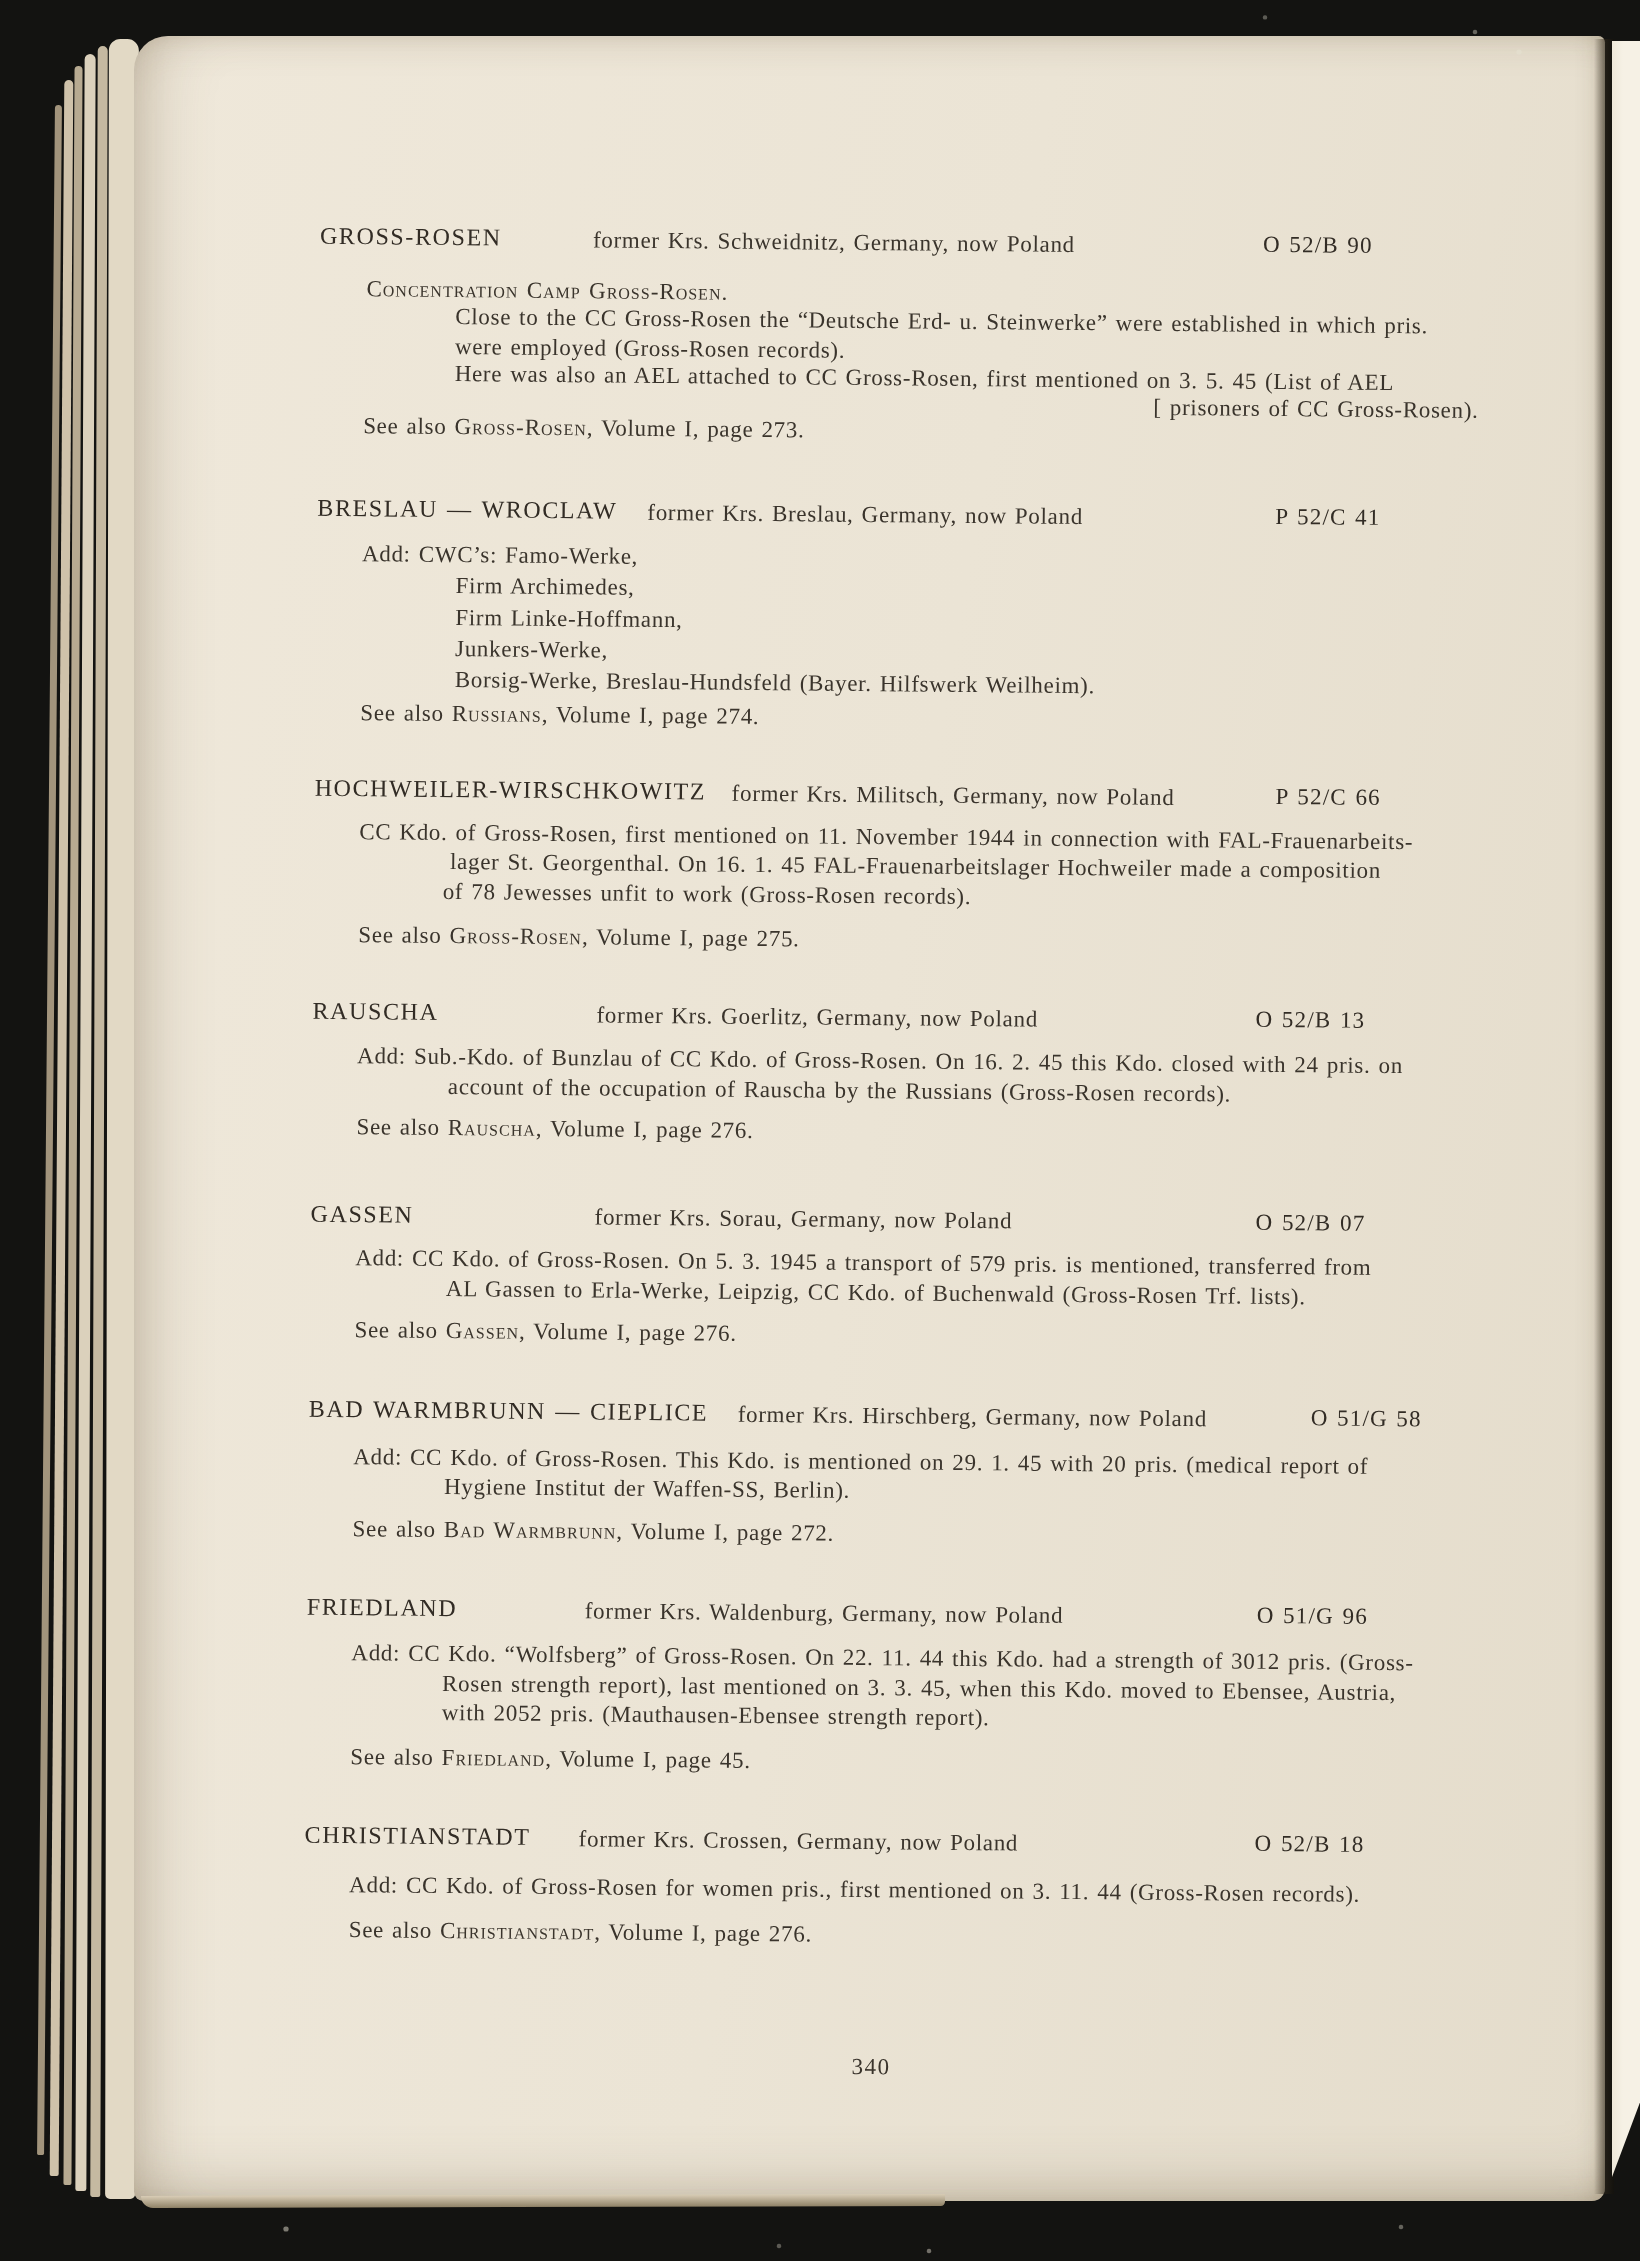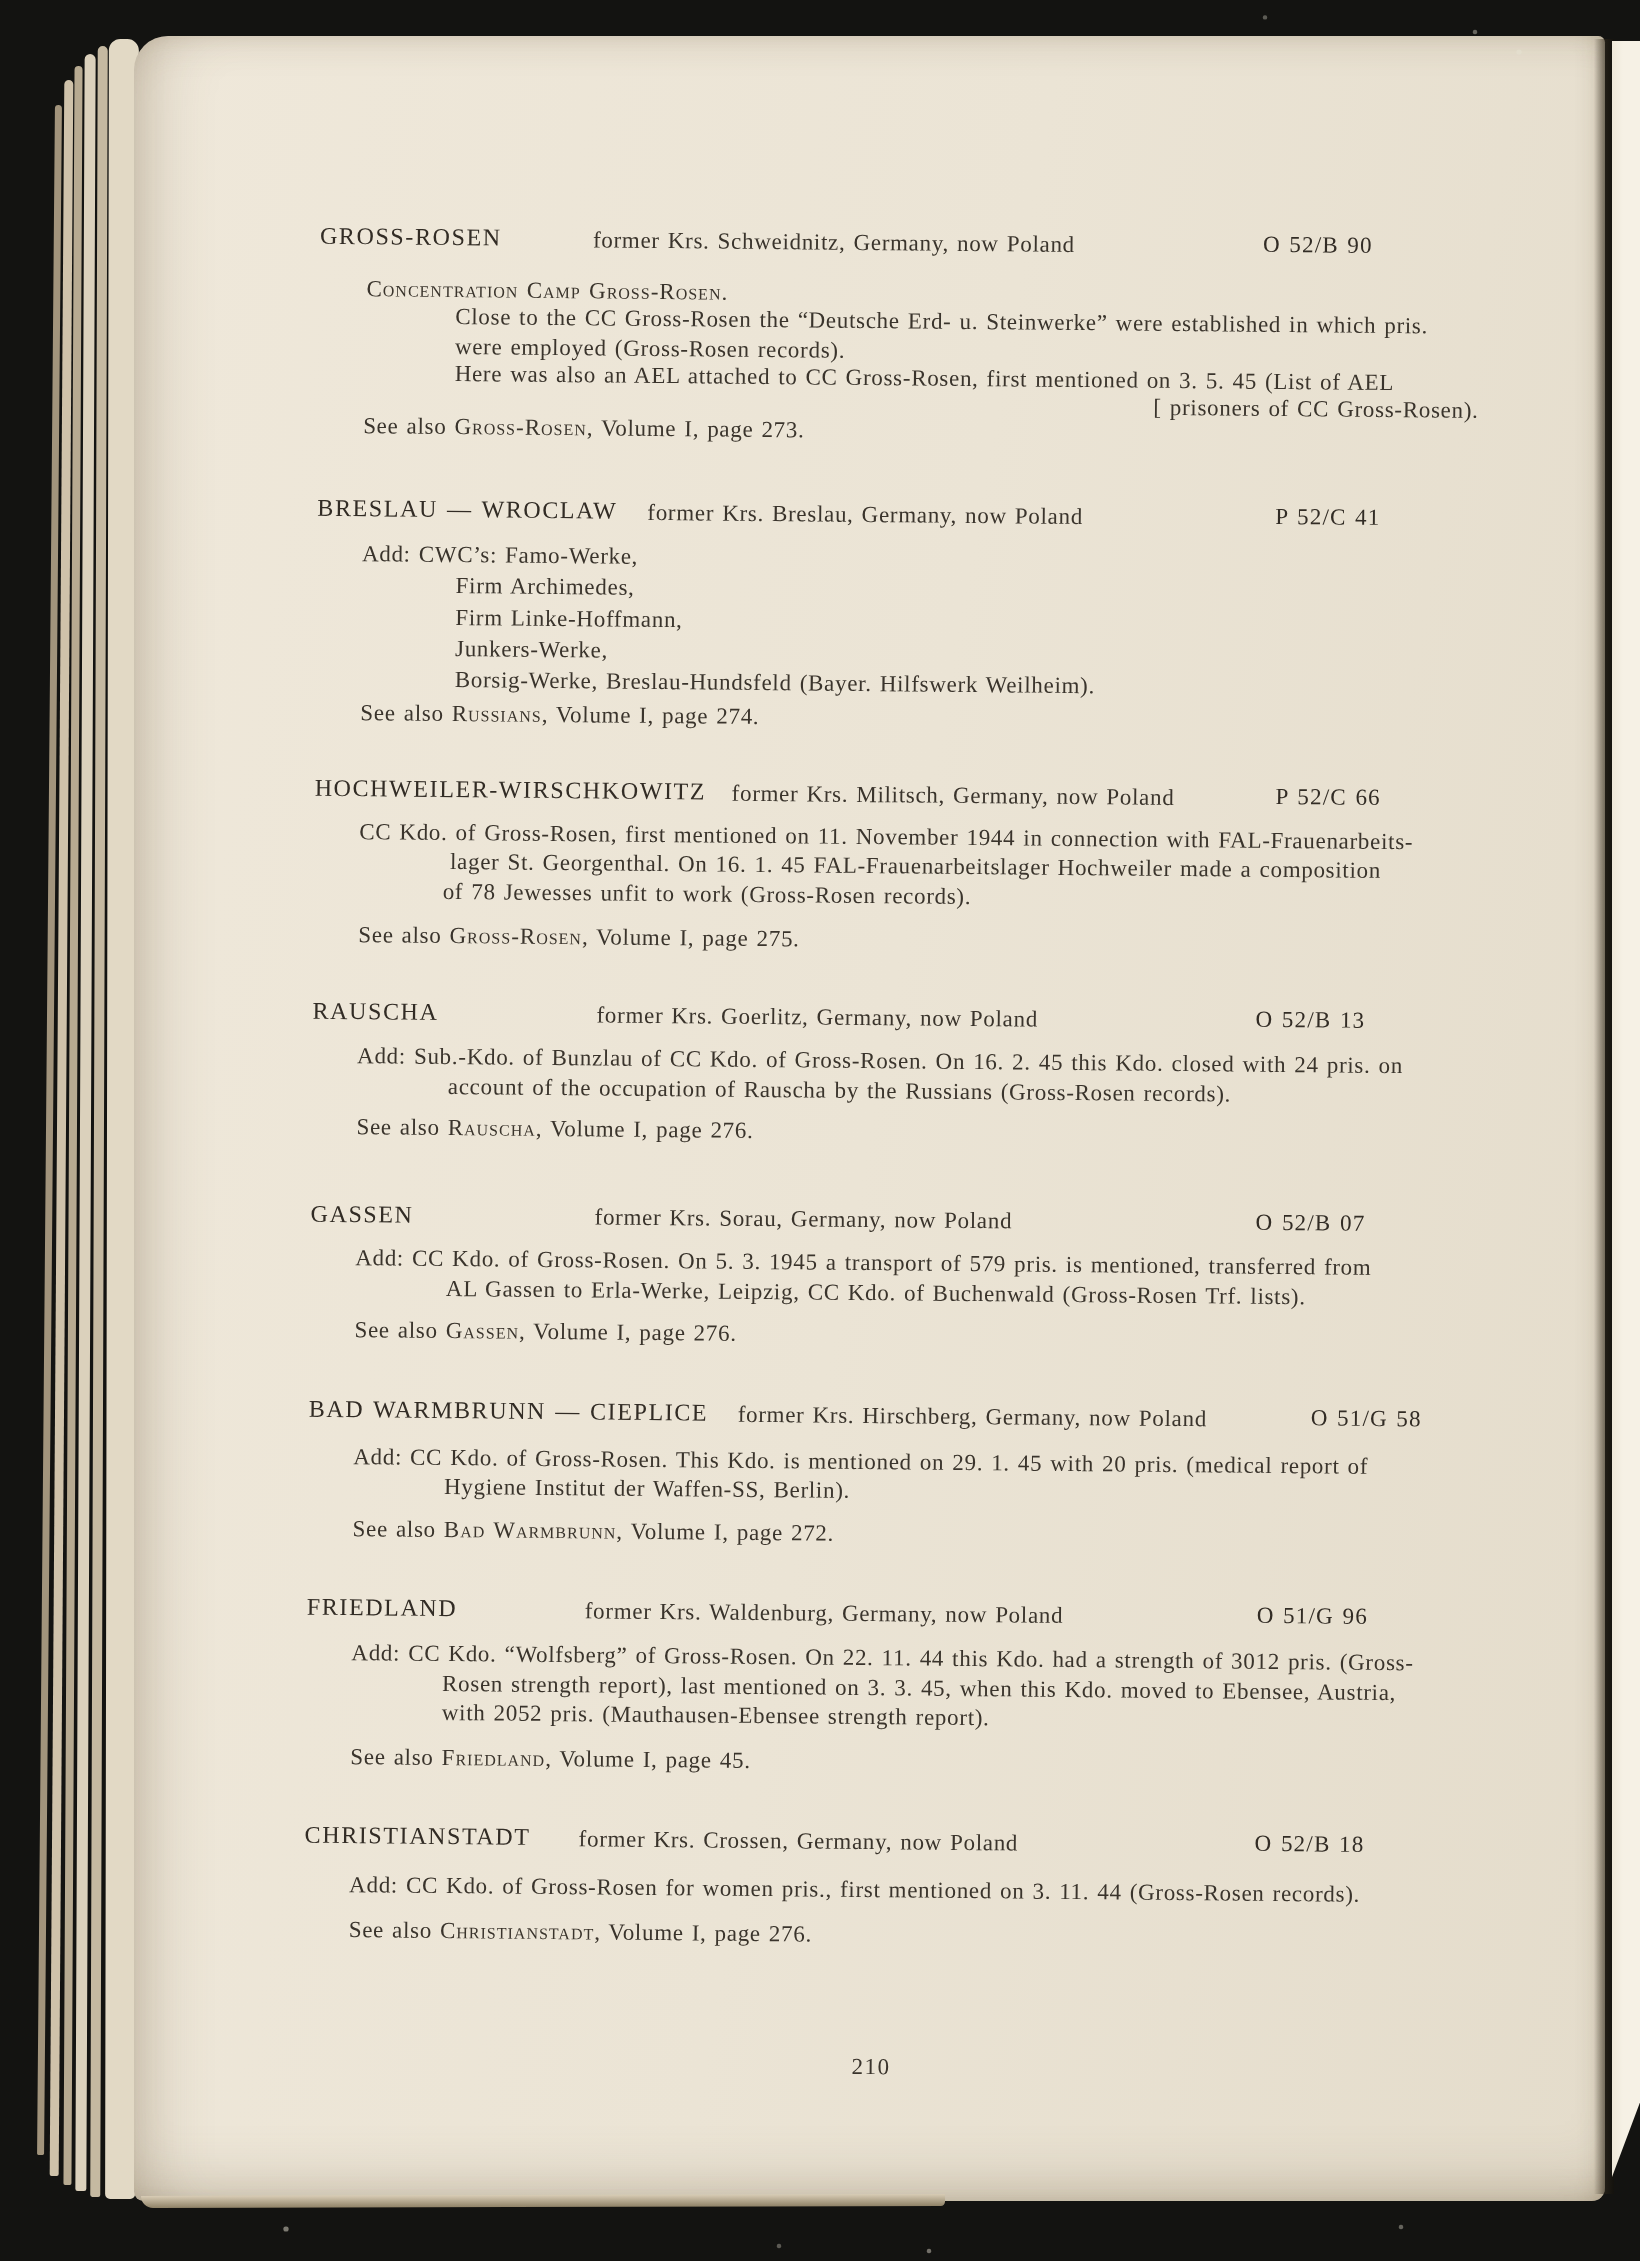--- a/index.html
+++ b/index.html
@@ -159,16 +159,16 @@
   </section>
 
   <section>
     <div class="line headword" style="left:320px;top:1822px">CHRISTIANSTADT</div>
     <div class="line" style="left:594px;top:1824px">former Krs. Crossen, Germany, now Poland</div>
     <div class="line ref" style="left:1270px;top:1822px">O 52/B 18</div>
     <div class="line" style="left:365px;top:1872px">Add: CC Kdo. of Gross-Rosen for women pris., first mentioned on 3. 11. 44 (Gross-Rosen records).</div>
     <div class="line" style="left:365px;top:1917px"><span>See also </span><span class="sc">Christianstadt</span><span>, Volume I, page 276.</span></div>
   </section>
 
-  <div class="line pagenum" style="left:869px;top:2049px">210</div>
+  <div class="line pagenum" style="left:869px;top:2049px">340</div>
 
 </div>
 
 
 </body></html>

